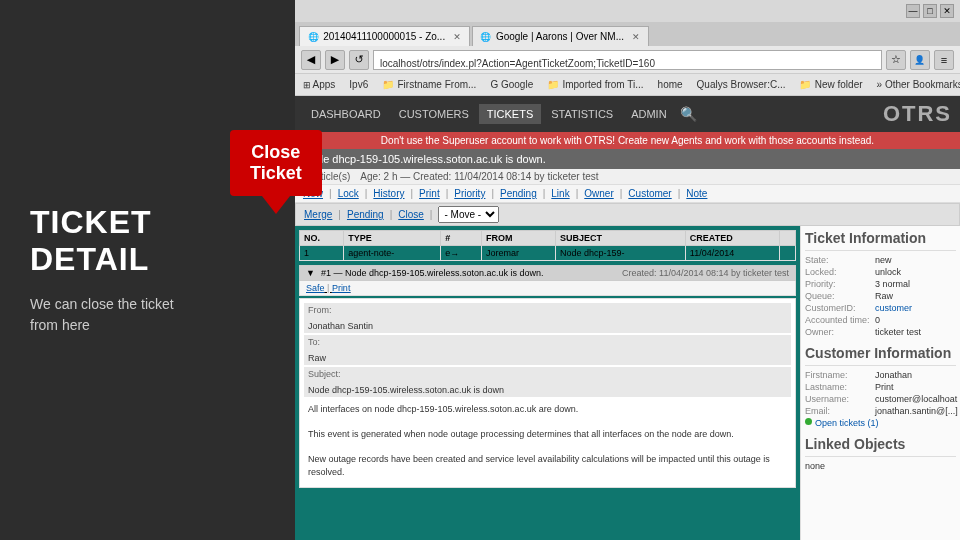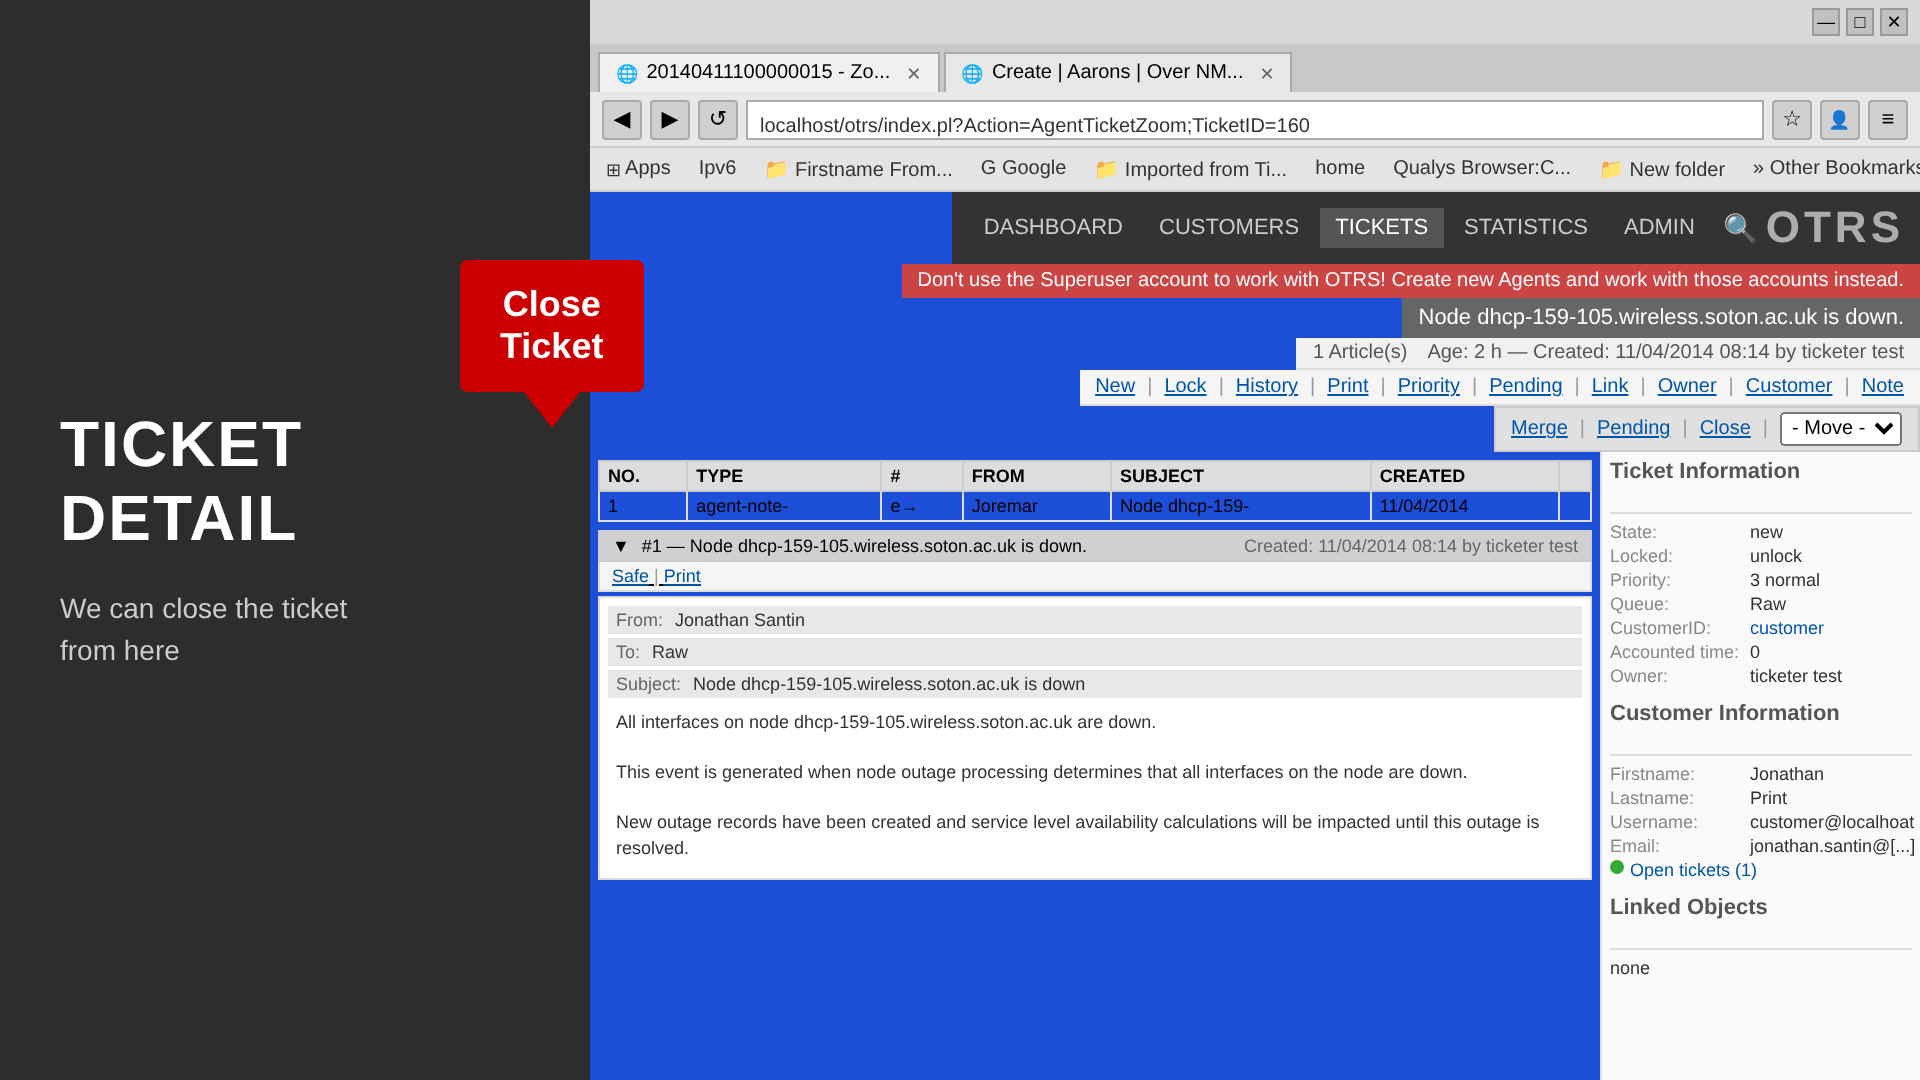--- a/index.html
+++ b/index.html
@@ -200,25 +200,24 @@
       border-radius: 2px;
     }
 
     .bookmark-icon {
       font-size: 9px;
     }
 
     
     .otrs-app {
       flex: 1;
-      background: #1d4ed8;
+      background: #0f766e;
       overflow: hidden;
       display: flex;
       flex-direction: column;
-      align-items: flex-end;
     }
 
     .otrs-header {
       background: #333;
       height: 36px;
       display: flex;
       align-items: center;
       justify-content: space-between;
       padding: 0 8px;
     }
@@ -347,20 +346,21 @@
       margin-top: 2px;
     }
 
     .email-header-row {
       background: #e8e8e8;
       padding: 2px 4px;
       font-size: 9px;
       margin-bottom: 2px;
       display: flex;
       gap: 6px;
+      flex-direction: column;
     }
 
     .email-label { color: #666; }
     .email-value { color: #333; }
 
     .email-body {
       font-size: 9px;
       color: #333;
       line-height: 1.4;
       padding: 4px;
@@ -376,23 +376,23 @@
     }
 
     .sidebar-section {
       margin-bottom: 8px;
     }
 
     .sidebar-section-title {
       font-weight: bold;
       color: #555;
       border-bottom: 1px solid #ddd;
-      padding-bottom: 14px;
+      padding-bottom: 4px;
       margin-bottom: 4px;
-      font-size: 11px;
+      font-size: 14px;
     }
 
     .sidebar-row {
       display: flex;
       margin-bottom: 2px;
     }
 
     .sidebar-label {
       color: #888;
       width: 70px;
@@ -439,21 +439,21 @@
     </div>
 
     <div class="browser-tabs">
       <div class="tab active">
         <span style="font-size:9px;">🌐</span>
         <span>20140411100000015 - Zo...</span>
         <span class="tab-close">✕</span>
       </div>
       <div class="tab">
         <span style="font-size:9px;">🌐</span>
-        <span>Create | Aarons | Over NM...</span>
+        <span>Google | Aarons | Over NM...</span>
         <span class="tab-close">✕</span>
       </div>
     </div>
 
     <div class="browser-toolbar">
       <div class="nav-btn">◀</div>
       <div class="nav-btn">▶</div>
       <div class="nav-btn">↺</div>
       <div class="address-bar">
         <span style="font-size:10px;">localhost/otrs/index.pl?Action=AgentTicketZoom;TicketID=160</span>

